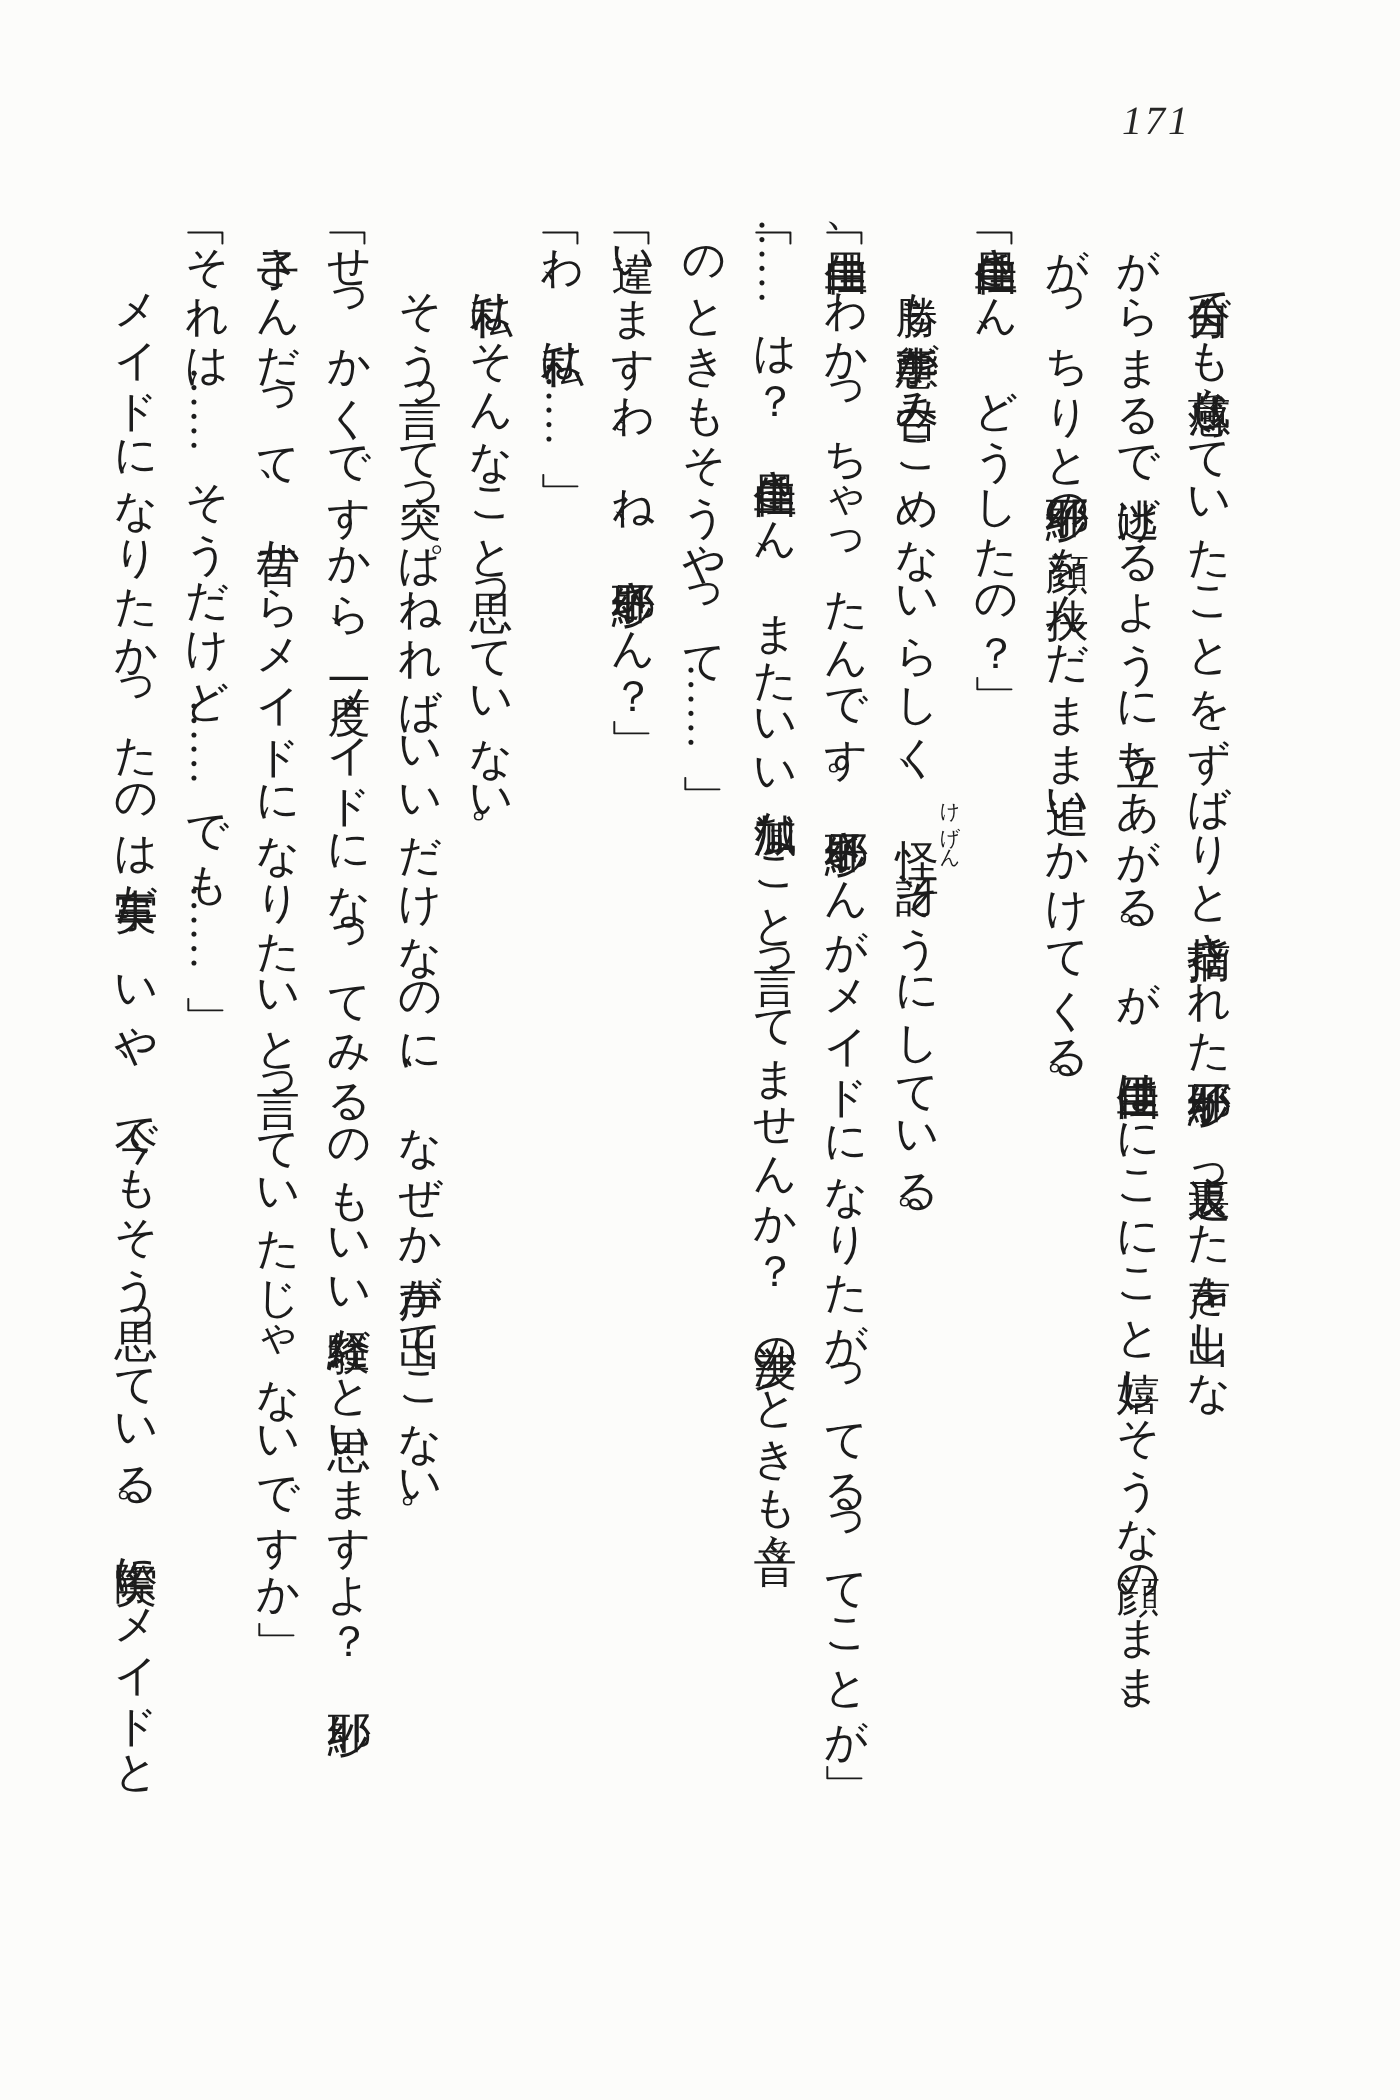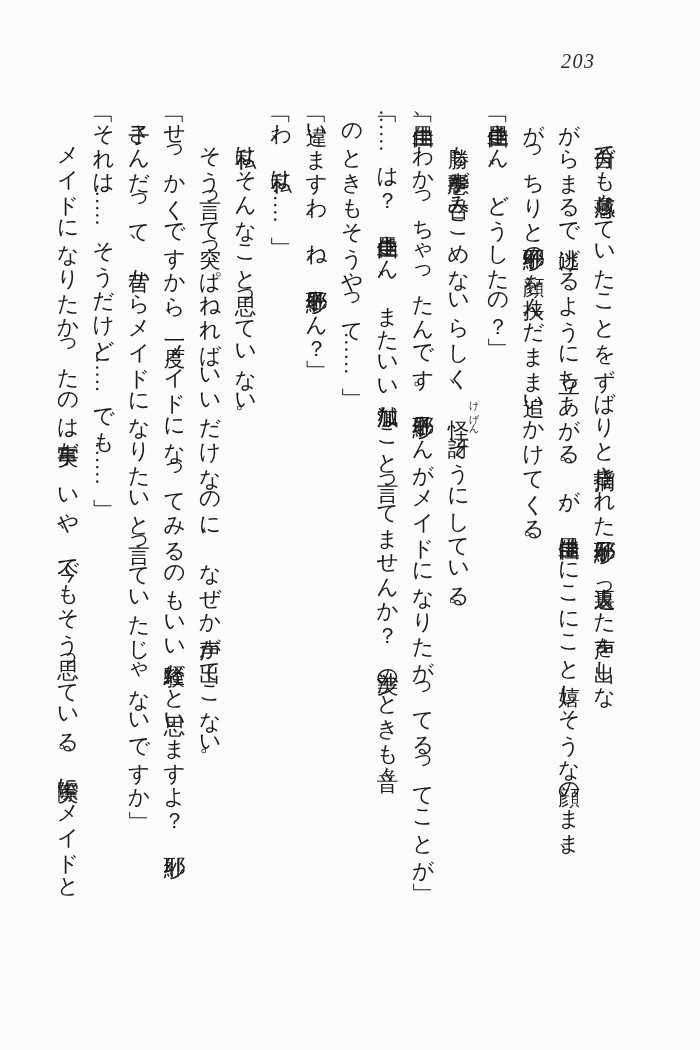--- a/index.html
+++ b/index.html
@@ -60,21 +60,21 @@
   rt {
     font-size: 10px;
     letter-spacing: 0;
     color: var(--ink);
   }
 </style>
 </head>
 <body>
 
 <div class="page">
-  <div class="page-number">203</div>
+  <div class="page-number">171</div>
   <div class="text-block" id="text-block">
       <p class="vline indent"><span>自分でも薄々感じていたことをずばりと指摘された紗耶子が、裏返った声を出しな</span></p>
       <p class="vline"><span>がらまるで逃げるように立ちあがる。が、由佳里はにこにこと嬉しそうな顔のまま、</span></p>
       <p class="vline"><span>がっちりと紗耶子の顔を挟んだまま追いかけてくる。</span></p>
       <p class="vline"><span>「由佳里さん、どうしたの？」</span></p>
       <p class="vline indent"><span>勝も事態が呑みこめないらしく、</span><ruby>怪訝<rt>けげん</rt></ruby><span>そうにしている。</span></p>
       <p class="vline"><span>「由佳里、わかっちゃったんです。紗耶子さんがメイドになりたがってるってことが」</span></p>
       <p class="vline"><span>「……は？　由佳里さん、またいい加減なこと言ってませんか？　美沙のときも音々</span></p>
       <p class="vline"><span>のときもそうやって……」</span></p>
       <p class="vline"><span>「違いますわ。ね、紗耶子さん？」</span></p>

